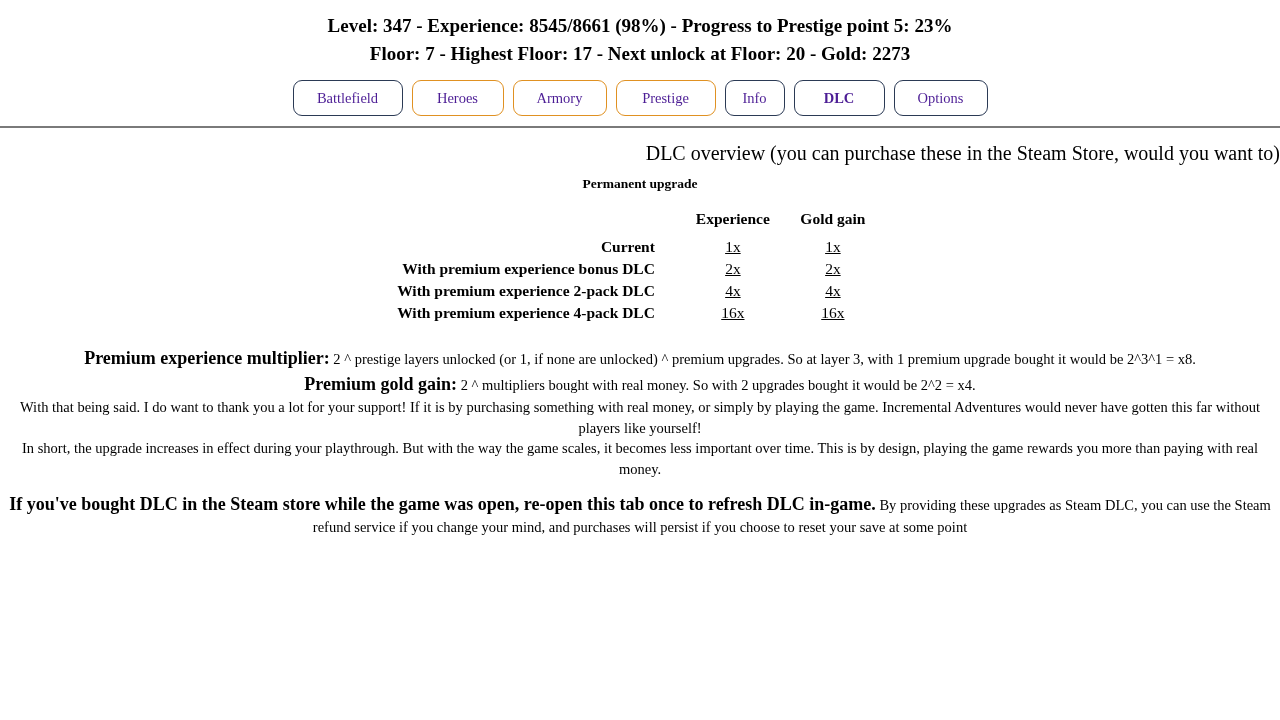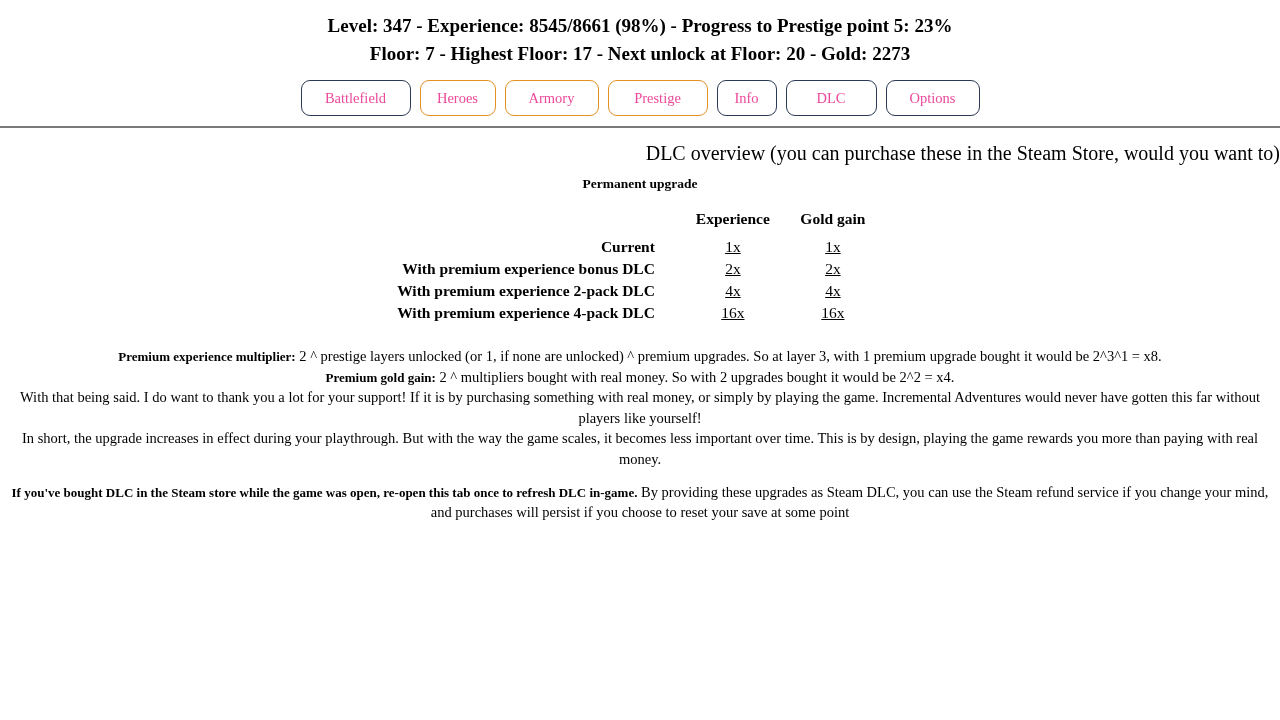--- a/index.html
+++ b/index.html
@@ -32,21 +32,21 @@
     gap: 9px;
     margin-top: 13px;
     margin-bottom: 10px;
   }
   .tab {
     border: 1px solid #2b3a55;
     border-radius: 9px;
     background: #ffffff;
     font-family: "Liberation Serif", serif;
     font-size: 14.5px;
-    color: #ec4899;
+    color: #4c1d95;
     padding: 9px 0 10px 0;
     text-align: center;
     cursor: pointer;
     box-sizing: border-box;
     height: 36px;
     line-height: 16px;
   }
   .tab.orange {
     border-color: #e09122;
   }
@@ -102,21 +102,21 @@
   .notes {
     margin-top: 22px;
     font-size: 14.5px;
     line-height: 1.42;
   }
   .notes p {
     margin: 0;
     text-align: center;
   }
   .notes .small {
-    font-size: 13px;
+    font-size: 18px;
   }
   .notes b {
     font-weight: bold;
   }
   .para-wide {
     width: 1280px;
     margin: 0 auto;
   }
   .spacer-12 { height: 12px; }
 </style>
@@ -126,25 +126,25 @@
 <div class="header">
   <div class="stat-line">
     <span>Level: 347</span><span class="sep"> - </span><span>Experience: 8545/8661 (98%)</span><span class="sep"> - </span><span>Progress to Prestige point 5: 23%</span>
   </div>
   <div class="stat-line">
     <span>Floor: 7</span><span class="sep"> - </span><span>Highest Floor: 17</span><span class="sep"> - </span><span>Next unlock at Floor: 20</span><span class="sep"> - </span><span>Gold: 2273</span>
   </div>
 
   <div class="tabs">
     <div class="tab" style="width:110px;border-color:#2b3a55;">Battlefield</div>
-    <div class="tab orange" style="width:76px;">Heroes</div>
+    <div class="tab orange" style="width:92px;">Heroes</div>
     <div class="tab orange" style="width:94px;">Armory</div>
     <div class="tab orange" style="width:100px;">Prestige</div>
     <div class="tab" style="width:60px;">Info</div>
-    <div class="tab" style="width:91px;">DLC</div>
+    <div class="tab" style="width:91px;font-weight:bold;">DLC</div>
     <div class="tab" style="width:94px;">Options</div>
   </div>
 </div>
 
 <hr class="rule">
 
 <div class="page-title">DLC overview (you can purchase these in the Steam Store, would you want to)</div>
 <div class="subtitle">Permanent upgrade</div>
 
 <div class="table-wrap">

